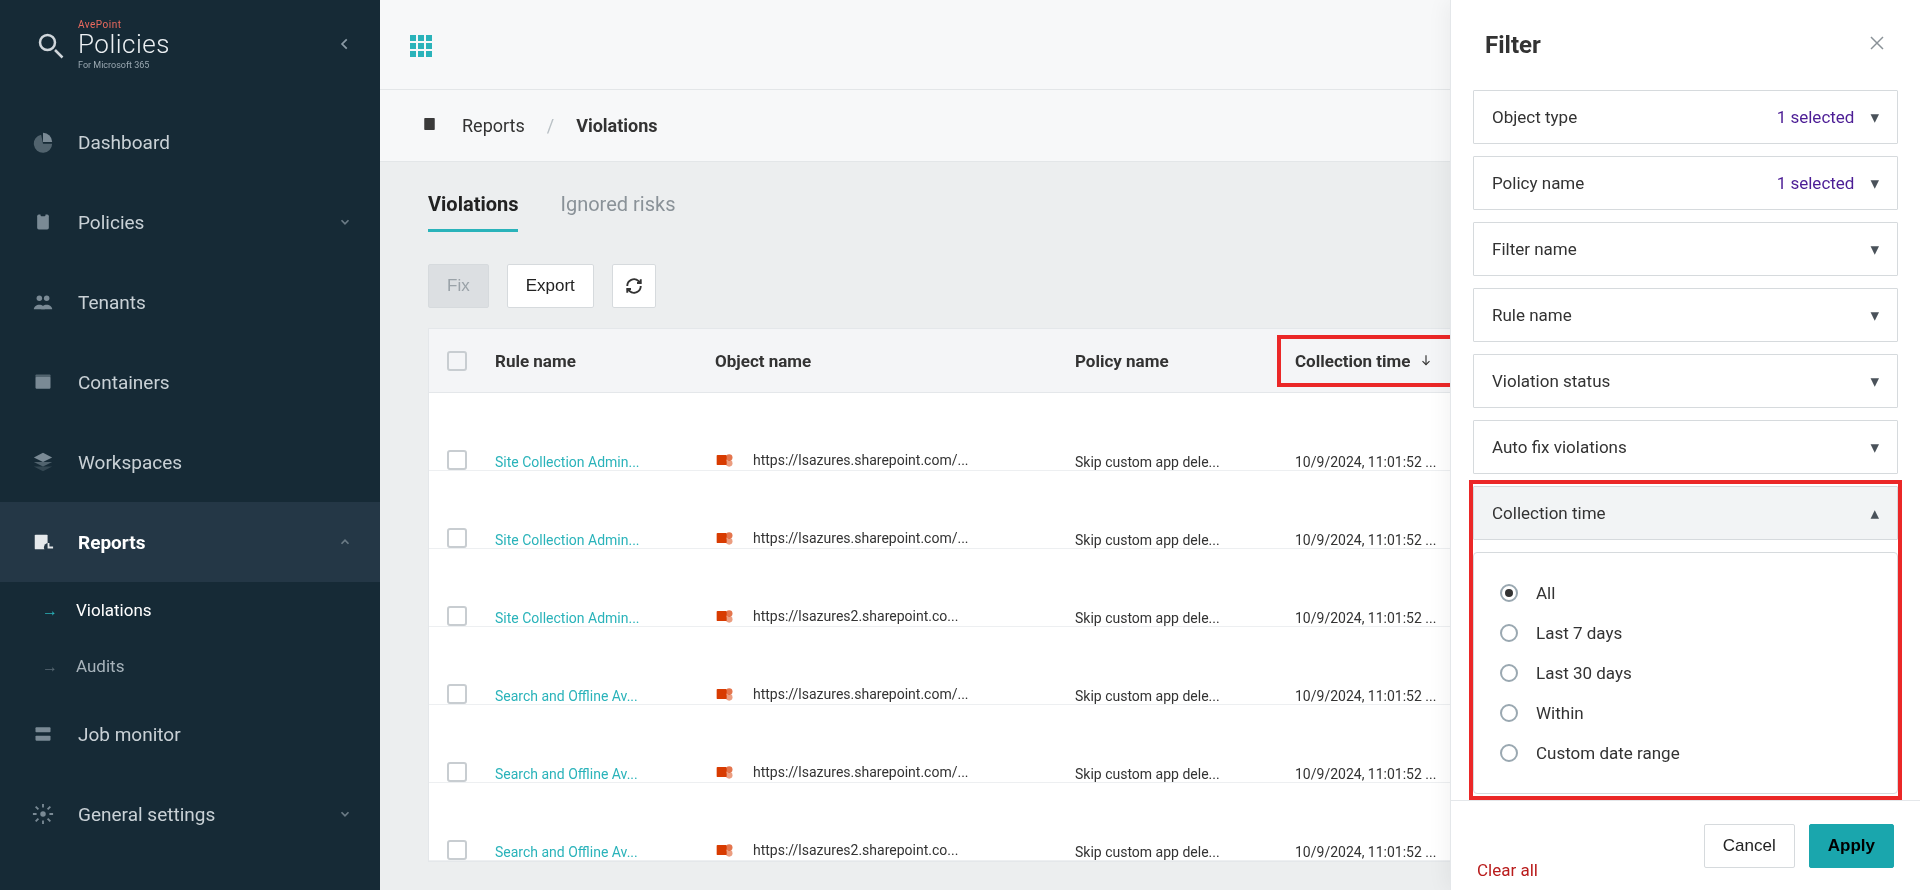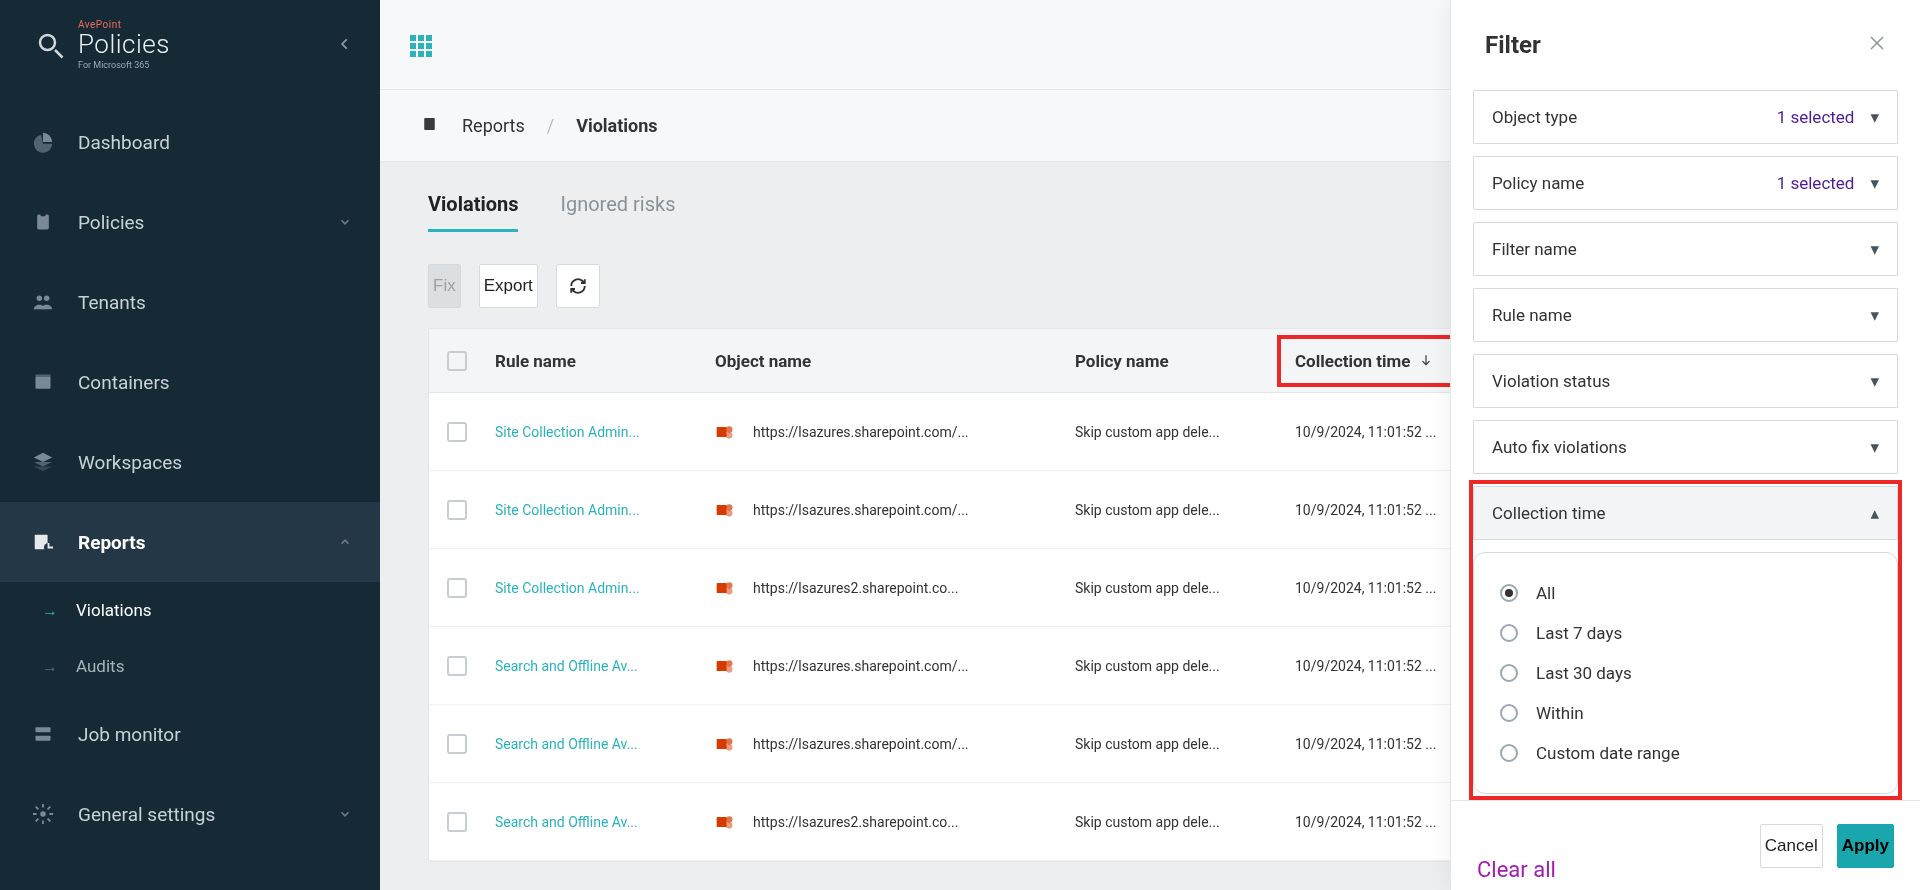--- a/index.html
+++ b/index.html
@@ -48,55 +48,55 @@
   .content-area { padding: 30px 48px; flex: 1; overflow: auto; }
 
   
   .tabs { display: flex; gap: 42px; font-size: 20px; color: #8a9298; margin-bottom: 34px; }
   .tab { padding-bottom: 14px; cursor: pointer; position: relative; }
   .tab.active { color: #222; font-weight: 700; }
   .tab.active::after { content: ""; position: absolute; left: 0; right: 0; bottom: -2px; height: 3px; background: #2ab3ba; }
 
   
   .toolbar { display: flex; align-items: center; gap: 18px; margin-bottom: 20px; }
-  .btn { height: 44px; padding: 0 4px; border: 1px solid #d6dadd; background: #fff; border-radius: 2px; font-size: 17px; display: inline-flex; align-items: center; cursor: pointer; color: #222; }
+  .btn { height: 44px; padding: 0 18px; border: 1px solid #d6dadd; background: #fff; border-radius: 2px; font-size: 17px; display: inline-flex; align-items: center; cursor: pointer; color: #222; }
   .btn.disabled { background: #dcdfe2; color: #9aa2a8; cursor: default; }
   .btn.icon-only { width: 44px; padding: 0; justify-content: center; }
   .right { margin-left: auto; }
 
   
   .tbl-wrap { border: 1px solid #e4e7ea; background: #fff; }
   .tbl-head { display: flex; align-items: center; height: 64px; padding: 0 18px; border-bottom: 1px solid #e4e7ea; background: #f4f5f7; font-size: 17px; font-weight: 700; color: #333; }
-  .tbl-row { display: flex; align-items: center; height: 78px; padding: 0 18px; border-bottom: 1px solid #edeff1; }
+  .tbl-row { display: flex; align-items: flex-end; height: 78px; padding: 0 18px; border-bottom: 1px solid #edeff1; }
   .col-check { width: 48px; flex-shrink: 0; }
   .col-rule { width: 220px; flex-shrink: 0; padding-right: 12px; }
   .col-obj { width: 360px; flex-shrink: 0; padding-right: 12px; display: flex; align-items: center; gap: 18px; }
   .col-pol { width: 220px; flex-shrink: 0; padding-right: 12px; }
   .col-time { flex: 1; display: flex; align-items: center; gap: 8px; }
   .chk { width: 20px; height: 20px; border: 2px solid #c8cdd1; border-radius: 3px; cursor: pointer; }
   .ellipsis { white-space: nowrap; overflow: hidden; text-overflow: ellipsis; }
   .link { color: #2ab3ba; }
   .sp-icon { width: 20px; height: 20px; flex-shrink: 0; }
 
   
   .filter-panel { position: absolute; top: 0; right: 0; width: 470px; height: 100%; background: #fff; border-left: 1px solid #e4e7ea; display: flex; flex-direction: column; box-shadow: -4px 0 20px rgba(0,0,0,.05); }
   .filter-head { display: flex; align-items: center; justify-content: space-between; height: 90px; padding: 0 34px; font-size: 24px; font-weight: 700; }
   .filter-head .close { cursor: pointer; color: #8a9298; font-size: 20px; }
   .filter-body { flex: 1; overflow: auto; padding: 0 22px; display: flex; flex-direction: column; gap: 12px; }
   .frow { height: 54px; border: 1px solid #d6dadd; border-radius: 1px; display: flex; align-items: center; padding: 0 18px; font-size: 17px; cursor: pointer; justify-content: space-between; }
   .frow.open { background: #f2f4f5; }
   .frow .val { color: #4c1d95; margin-right: 16px; }
   .frow .caret { color: #4a525a; }
-  .radio-list { border: 1px solid #d6dadd; border-radius: 12px; padding: 20px 26px; }
+  .radio-list { border: 1px solid #d6dadd; border-radius: 4px; padding: 20px 26px; }
   .radio-item { display: flex; align-items: center; gap: 18px; height: 40px; cursor: pointer; font-size: 17px; color: #333; }
   .radio { width: 18px; height: 18px; border: 2px solid #9aa8b1; border-radius: 50%; position: relative; }
   .radio.sel::after { content: ""; position: absolute; inset: 3px; background: #333; border-radius: 50%; }
 
   .filter-foot { height: 90px; border-top: 1px solid #e4e7ea; display: flex; align-items: center; padding: 0 26px; gap: 14px; }
-  .link-btn { color: #a21caf; font-size: 22px; cursor: pointer; margin-top: 48px; }
+  .link-btn { color: #b91c1c; font-size: 17px; cursor: pointer; margin-top: 48px; }
   .btn-apply { background: #1aa6ad; border-color: #1aa6ad; color: #000000; font-weight: 600; justify-content: flex-end; }
   .spacer { flex: 1; }
 
   
   .col-time-head-box { position: relative; }
   .col-time-head-box::before { content:""; position:absolute; inset:-16px -12px -16px -18px; border:4px solid #eb2727; pointer-events:none; }
   .collection-section-box { position: relative; }
   .collection-section-box::before { content:""; position:absolute; inset:-6px -4px -6px -4px; border:4px solid #eb2727; pointer-events:none; }
 </style>
 </head>

